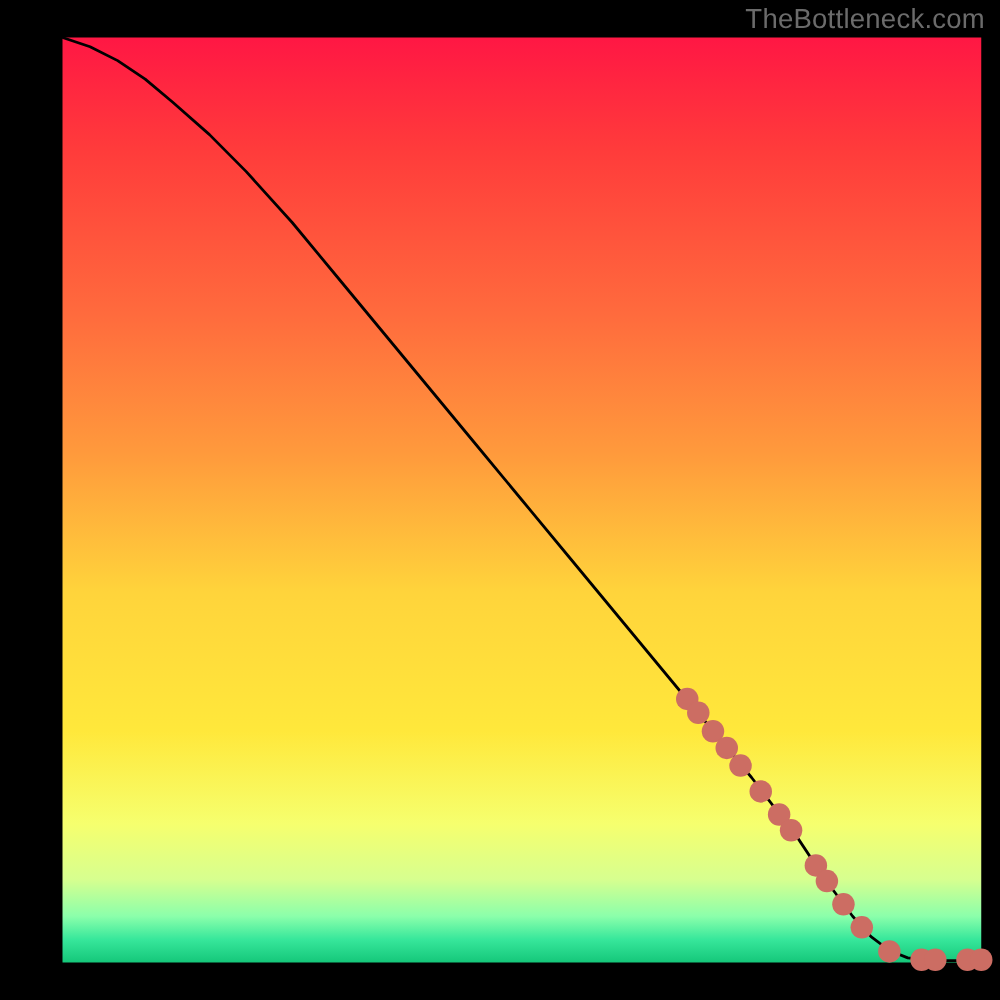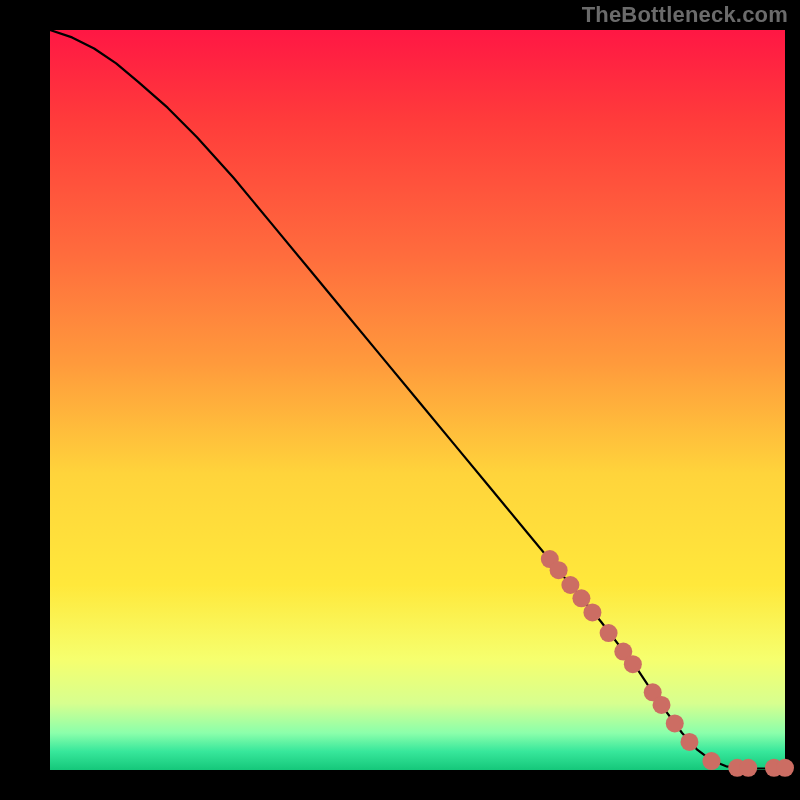--- a/index.html
+++ b/index.html
@@ -14,21 +14,21 @@
     position: relative;
     width: 800px;
     height: 800px;
   }
   .watermark {
     position: absolute;
     top: 2px;
     right: 12px;
     font-family: Arial, Helvetica, sans-serif;
     font-size: 22px;
-    font-weight: 700;
+    font-weight: 400;
     color: #6b6b6b;
     letter-spacing: 0.2px;
     user-select: none;
   }
   svg {
     position: absolute;
     left: 0;
     top: 0;
   }
 </style>

